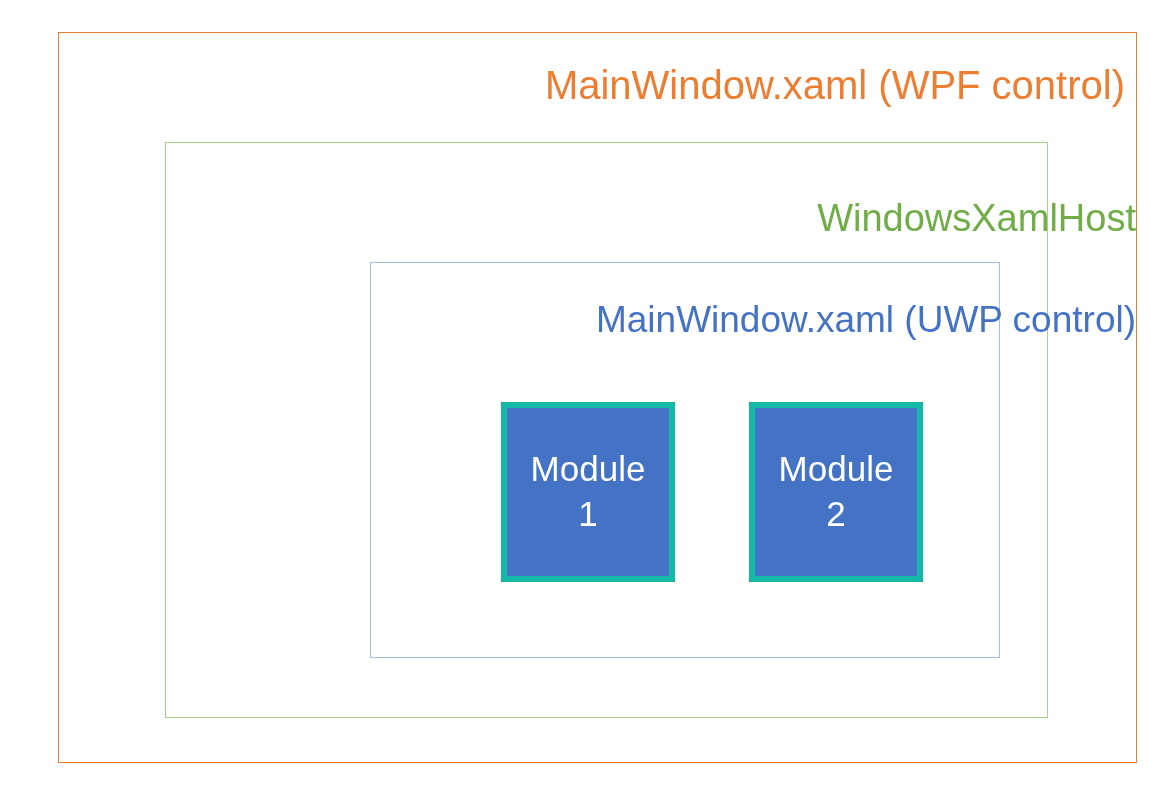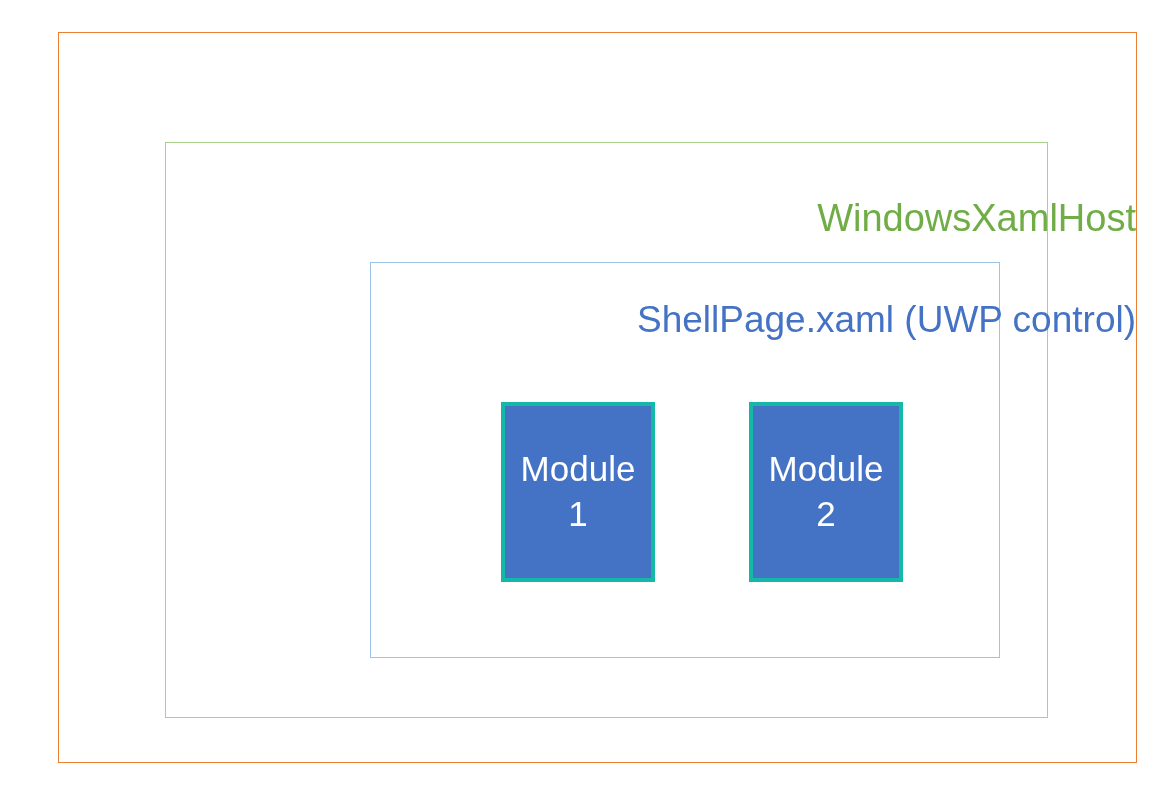--- a/index.html
+++ b/index.html
@@ -83,25 +83,25 @@
   .label-shell {
     right: 30px;
     top: 301px;
     font-size: 37px;
     color: #4472C4;
   }
 
   
   .module {
     position: absolute;
-    width: 154px;
+    width: 174px;
     height: 180px;
     box-sizing: border-box;
     background: #4472C4;
-    border: 4px solid #14b8a6;
+    border: 6px solid #14b8a6;
     display: flex;
     flex-direction: column;
     align-items: center;
     justify-content: center;
     color: #FFFFFF;
     font-size: 35px;
     line-height: 1.28;
     text-align: center;
   }
 
@@ -109,26 +109,27 @@
   .module-2 { left: 749px; top: 402px; }
 
   .module-line { display: block; }
 </style>
 </head>
 <body>
 
 <div id="canvas">
 
   <div class="box-wpf"></div>
+  <div class="label label-wpf">MainWindow.xaml (WPF control)</div>
 
   <div class="box-host"></div>
   <div class="label label-host">WindowsXamlHost</div>
 
   <div class="box-shell"></div>
-  <div class="label label-shell">ShellPage.xaml (UWP control)</div>
+  <div class="label label-shell">MainWindow.xaml (UWP control)</div>
 
   <div class="module module-1">
     <span class="module-line">Module</span>
     <span class="module-line">1</span>
   </div>
 
   <div class="module module-2">
     <span class="module-line">Module</span>
     <span class="module-line">2</span>
   </div>

